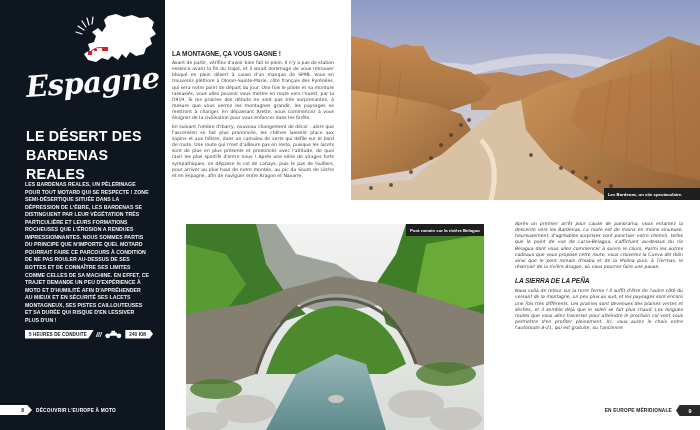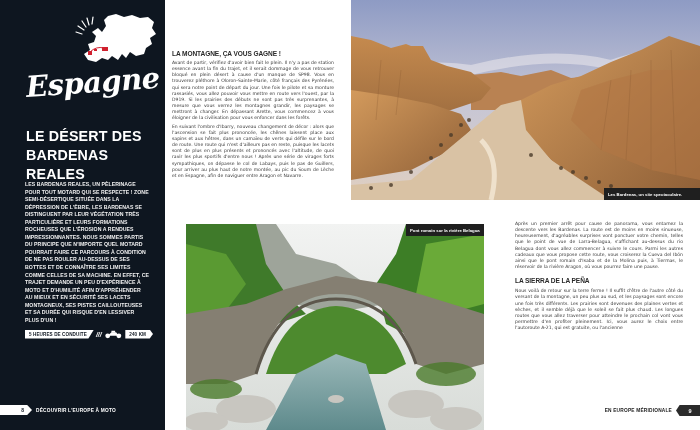--- a/index.html
+++ b/index.html
@@ -79,21 +79,21 @@
   .desert-photo { left: 351px; top: 0; width: 349px; height: 200px; }
   .bridge-photo { left: 186px; top: 224px; width: 298px; height: 206px; }
   .caption {
     position: absolute; background: #1f1f1f; color: #fff; font-weight: bold;
     font-size: 4.3px; padding: 2px 4px; white-space: nowrap;
   }
   .desert-caption { right: 0; bottom: 0; width: 96px; height: 12px; display: flex; align-items: center; }
   .bridge-caption { right: 0; top: 0; width: 78px; height: 12px; display: flex; align-items: center; }
 
   
-  .right-col { position: absolute; left: 515px; top: 221px; width: 168px; }
+  .right-col { position: absolute; left: 515px; top: 221px; width: 168px; font-style: italic; }
   .right-col .section-heading { margin-top: 6px; margin-bottom: 3px; }
 
   .footer-right {
     position: absolute; right: 0; top: 405px; height: 11px; display: flex; align-items: center;
   }
   .footer-right-label {
     color: #1a1a1a; font-size: 4.8px; font-weight: bold; text-transform: uppercase; margin-right: 4px; letter-spacing: 0.2px;
   }
   .page-tab-right {
     background: #2b2b2b; color: #fff; height: 11px; width: 24px;

